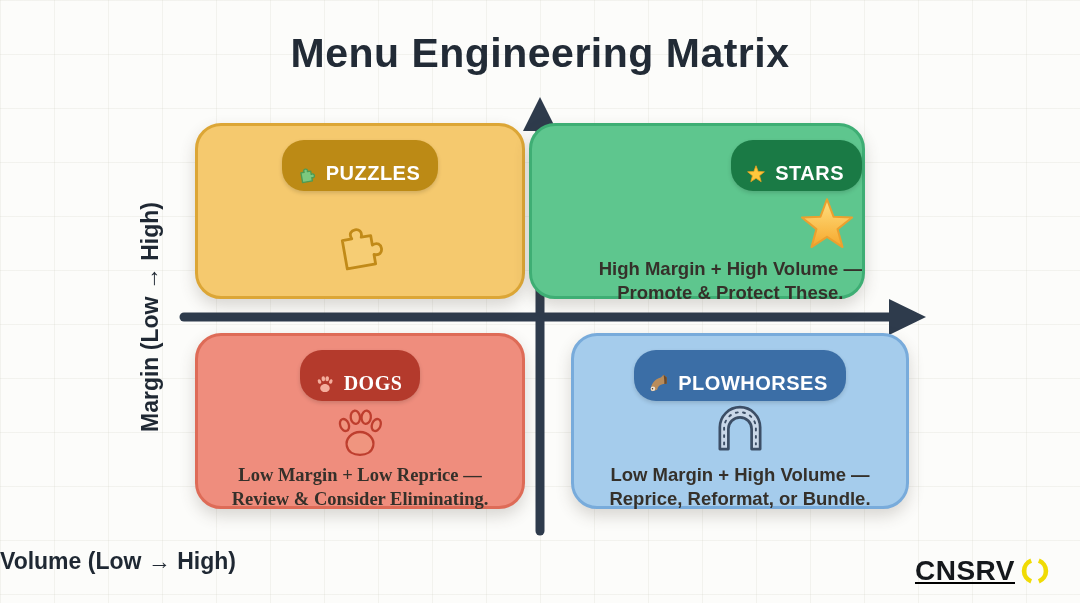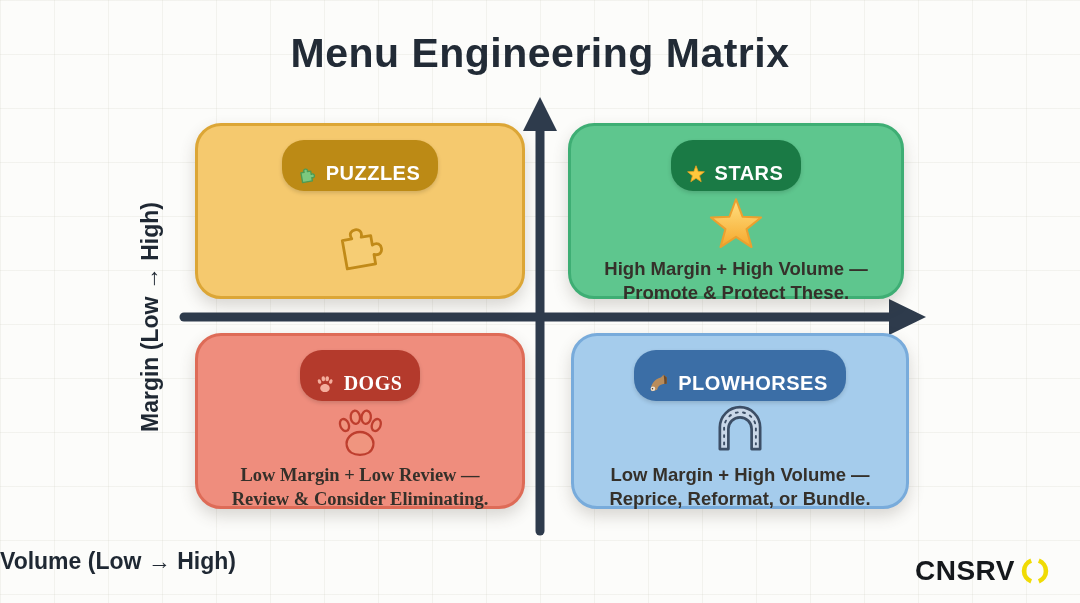--- a/index.html
+++ b/index.html
@@ -33,21 +33,21 @@
     font-size:23px; font-weight:800; color:#1F2833;
   }
 
   .card {
     position:absolute; width:330px; height:176px;
     background:var(--card-bg); border:3px solid var(--card-border);
     border-radius:26px; box-shadow:0 7px 16px rgba(70,60,50,0.20);
     display:flex; flex-direction:column; align-items:center;
   }
   .card.tl { left:195px; top:123px; }
-  .card.tr { left:568px; top:123px; width:336px; }
+  .card.tr { left:529px; top:123px; width:336px;align-items:flex-end; }
   .card.bl { left:195px; top:333px;font-family:Liberation Serif, serif; }
   .card.br { left:571px; top:333px; width:338px; }
 
   .badge {
     margin-top:14px; background:var(--badge-bg);
     border-radius:22px; padding:22px 18px 6px 14px;
     display:flex; align-items:center; gap:8px;
     box-shadow:0 2px 4px rgba(0,0,0,0.15);
   }
   .badge-label { color:#FFFFFF; font-size:20px; font-weight:800; letter-spacing:0.5px; }
@@ -55,21 +55,21 @@
 
   .center-icon { flex:1; display:flex; align-items:center; justify-content:center; }
 
   .desc {
     margin-bottom:13px; text-align:center;
     font-size:18.5px; font-weight:700; line-height:1.3; color:#35302A;
   }
 
   .logo {
     position:absolute; right:30px; bottom:16px;
-    display:flex; align-items:center; gap:5px;
+    display:flex; align-items:center; gap:5px;text-decoration:underline;
   }
   .logo-text { font-size:28px; font-weight:800; color:#15181C; letter-spacing:0.5px; }
 </style>
 </head>
 <body>
 
 <div class="canvas" style="--title-color: #222B36; --axis-color: #2E3B4C; --ring-color: #F0DB04;">
 
   <div class="title">Menu Engineering Matrix</div>
 
@@ -149,21 +149,21 @@
         <g fill="var(--icon-fill)" stroke="var(--icon-stroke)" stroke-width="3">
           <path d="M40,40 c-11,0 -19,9 -17,18 c1.6,7.5 8.5,11.5 17,11.5 c8.5,0 15.4,-4 17,-11.5 c2,-9 -6,-18 -17,-18 z"></path>
           <ellipse cx="20" cy="31" rx="5.5" ry="8" transform="rotate(-22 20 31)"></ellipse>
           <ellipse cx="34" cy="21" rx="6" ry="8.5" transform="rotate(-7 34 21)"></ellipse>
           <ellipse cx="48" cy="21" rx="6" ry="8.5" transform="rotate(7 48 21)"></ellipse>
           <ellipse cx="61" cy="31" rx="5.5" ry="8" transform="rotate(22 61 31)"></ellipse>
         </g>
       </svg>
     </div>
     <div class="desc">
-      <div>Low Margin + Low Review —</div>
+      <div>Low Margin + Low Reprice —</div>
       <div>Review &amp; Consider Eliminating.</div>
     </div>
   </div>
 
   <div class="card br" style="--card-bg: #A5CCEC; --card-border: #78ABDB; --badge-bg: #3B6EA6; --icon-stroke: #3C4E66; --icon-fill: #C9D7E8;">
     <div class="badge">
       <span class="badge-icon">
         <svg width="22" height="22" viewBox="0 0 24 24">
           <path d="M20.5,5 L17,1.8 L14,4.8 C9,5.8 5,9.8 3.5,14.8 L3,17.8 C3,19.4 4.4,20.2 5.8,19.7 L10,18.2 C10.6,15 13,12.6 16.6,12.1 L20.5,11.6 Z" fill="#B98C5A"></path>
           <path d="M17,1.8 L20.5,5 L20.5,11.6 L17.8,12 C17.9,8.2 17.5,5 17,1.8 Z" fill="#6B4A2B"></path>

